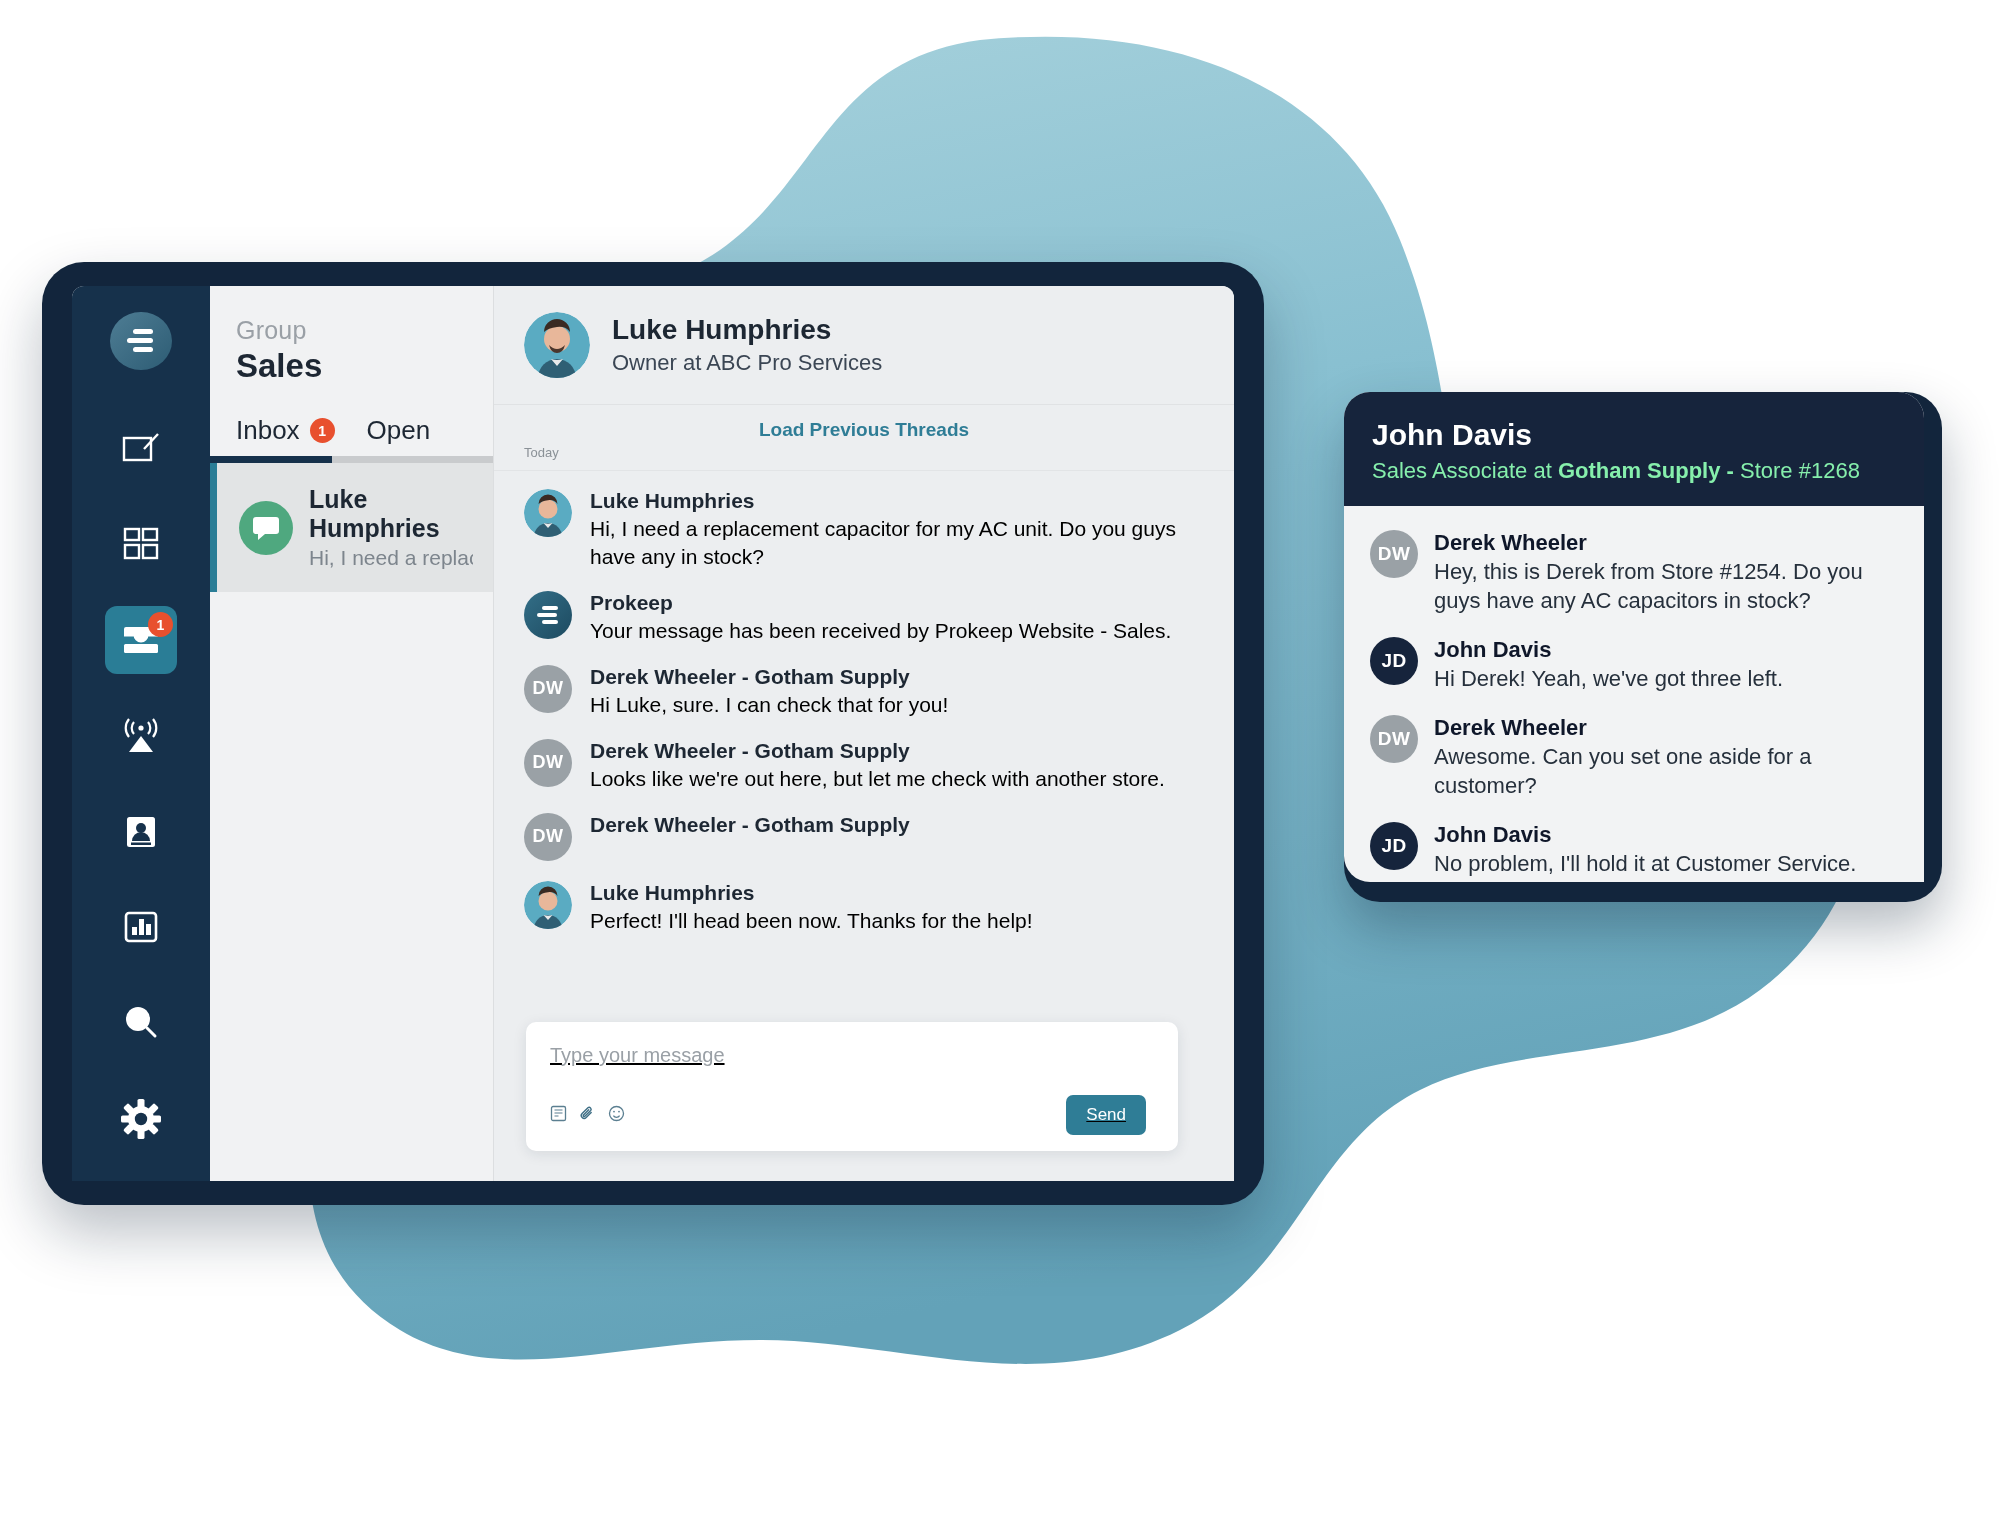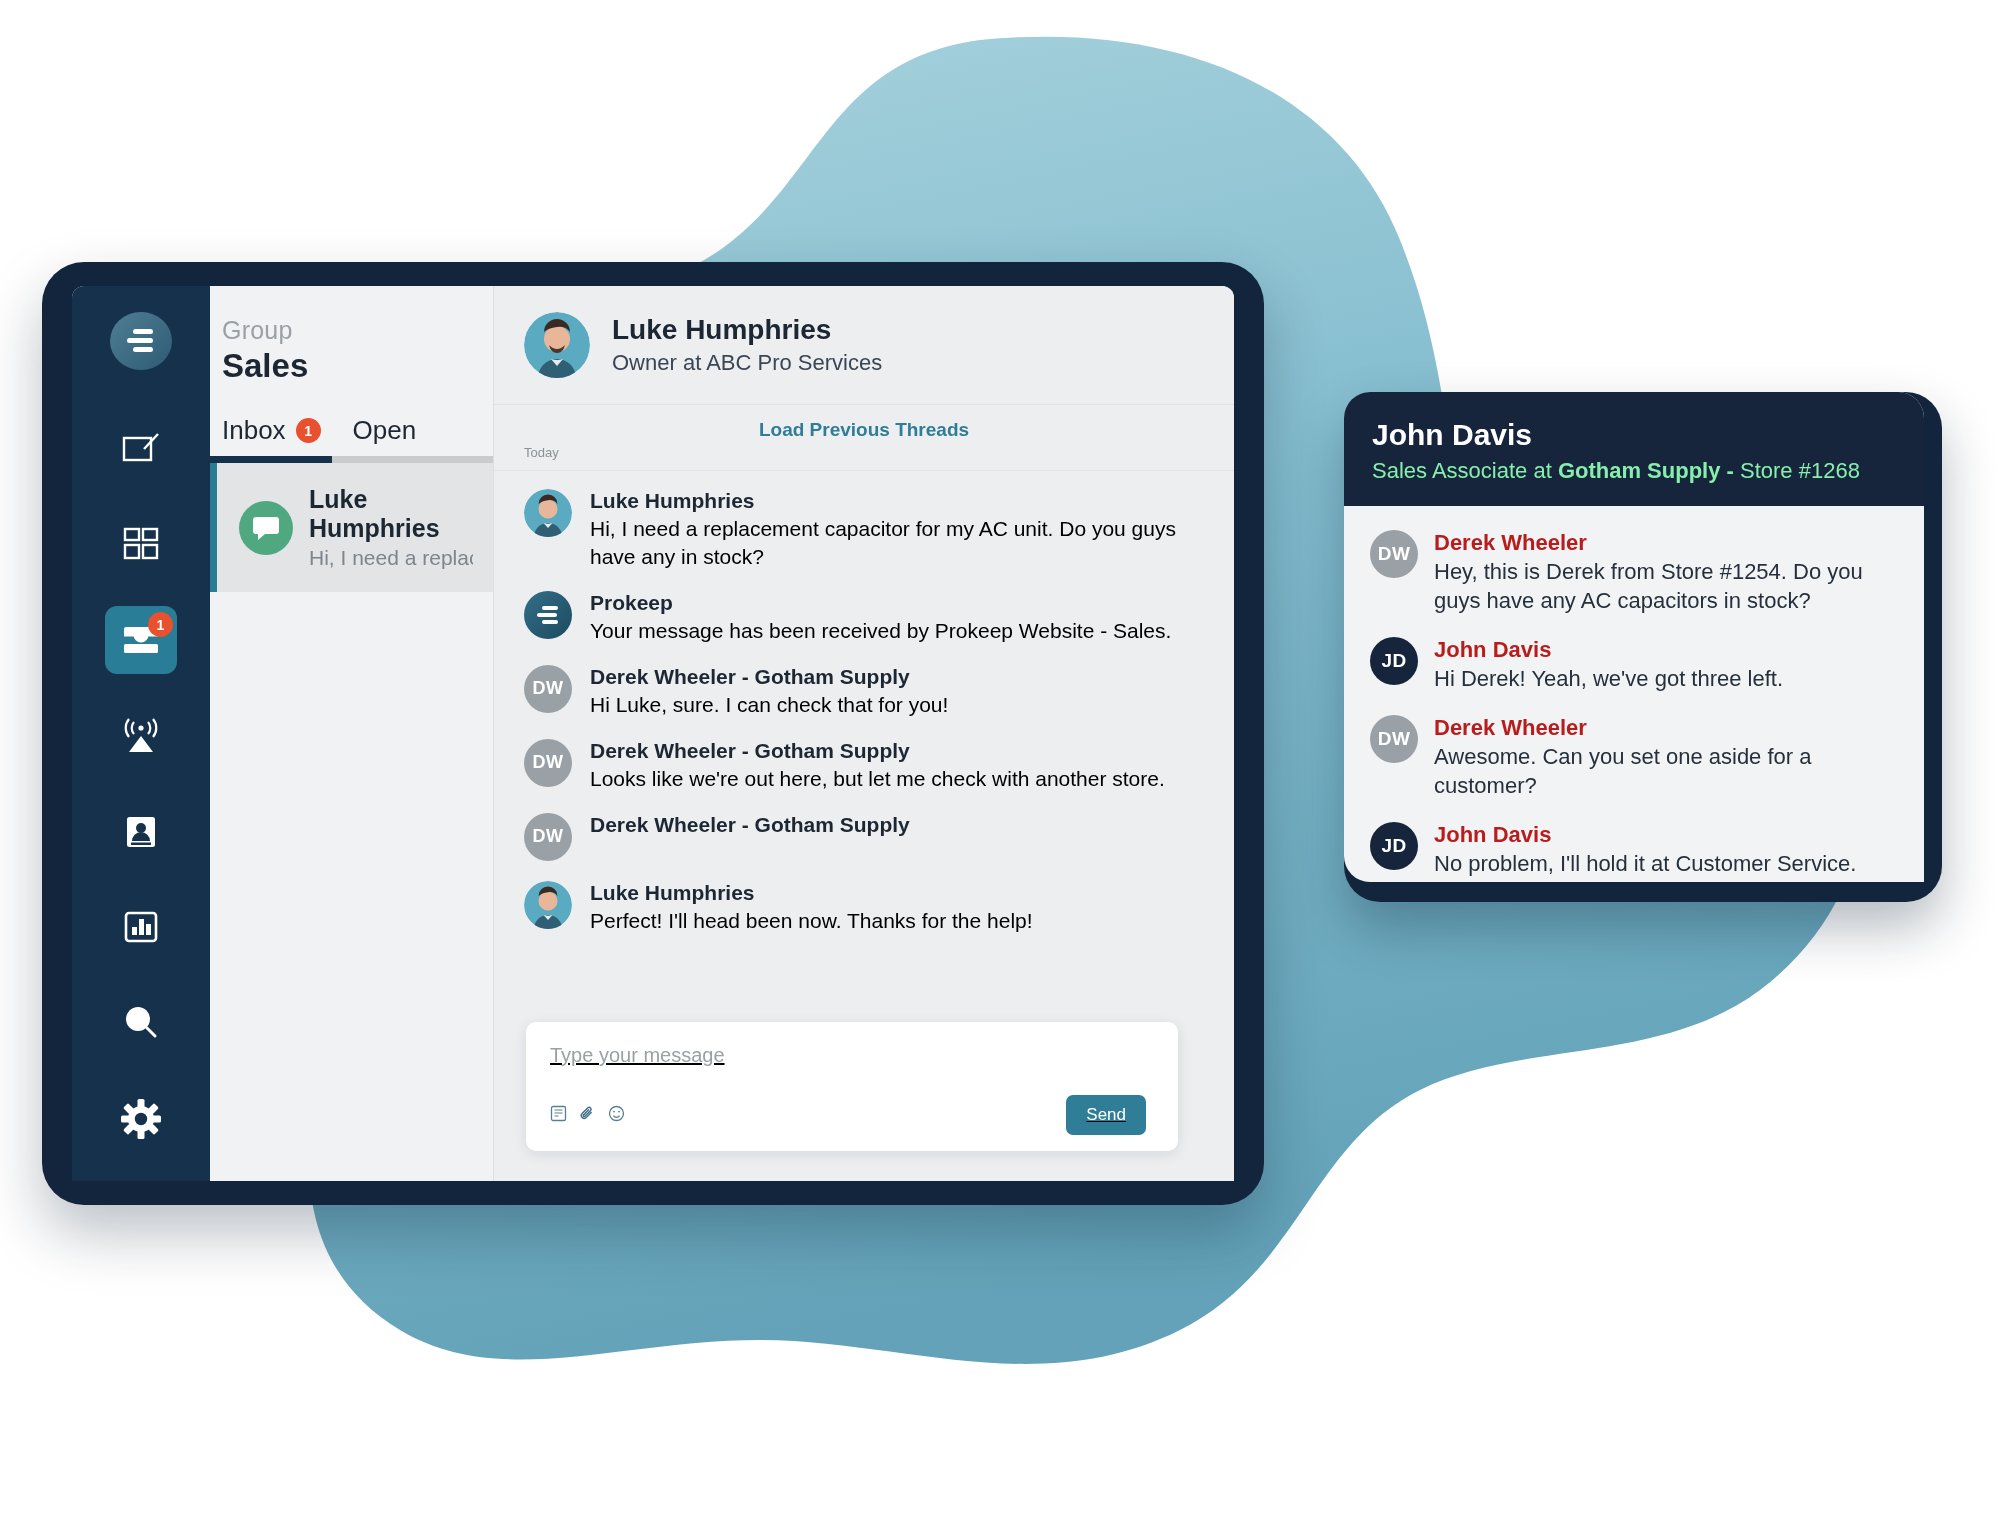--- a/index.html
+++ b/index.html
@@ -61,21 +61,21 @@
     line-height: 1;
   }
 
   
   .list-col {
     width: 284px; flex: 0 0 284px;
     background: #f1f2f3;
     display: flex; flex-direction: column;
     border-right: 1px solid #dcdee0;
   }
-  .list-head { padding: 30px 26px 0 12px; }
+  .list-head { padding: 30px 26px 0 26px; }
   .group-kicker { font-size: 25px; color: #9aa0a6; letter-spacing: .2px; }
   .group-name { font-size: 33px; font-weight: bold; color: #1d2733; margin-top: 2px; }
   .tabs { display: flex; align-items: center; gap: 32px; margin-top: 30px; text-align: center; }
   .tab { font-size: 26px; color: #1d2733; display: flex; align-items: center; gap: 10px; padding-bottom: 10px; }
   .tab-badge {
     min-width: 25px; height: 25px; padding: 0 5px; border-radius: 13px;
     background: #e8502e; color: #fff; font-size: 14px; font-weight: bold;
     display: flex; align-items: center; justify-content: center; line-height: 1;
   }
   .tab-underline { display: flex; height: 7px; }
@@ -155,21 +155,21 @@
   .ph-name { font-size: 30px; font-weight: bold; color: #fff; }
   .ph-sub { font-size: 22px; color: #86efac; margin-top: 6px; }
   .ph-sub b { font-weight: bold; }
   .phone-msgs { padding: 24px 26px 0 26px; display: flex; flex-direction: column; gap: 22px; flex: 1; }
   .pmsg { display: flex; gap: 16px; align-items: flex-start; }
   .pmsg-av {
     width: 48px; height: 48px; flex: 0 0 48px; border-radius: 50%;
     color: #fff; font-size: 19px; font-weight: bold;
     display: flex; align-items: center; justify-content: center; letter-spacing: .4px;
   }
-  .pmsg-name { font-size: 22px; font-weight: bold; color: #b91c1c; }
+  .pmsg-name { font-size: 22px; font-weight: bold; color: #0f172a; }
   .pmsg-text { font-size: 22px; color: #26303c; line-height: 1.32; margin-top: 1px; max-width: 440px; }
   .phone-input { display: flex; align-items: center; gap: 16px; padding: 14px 26px 24px 26px; }
 </style>
 </head>
 <body>
 
 <div id="stage">
 
   <div class="blob-wrap">
     <svg viewBox="0 0 2000 1519" xmlns="http://www.w3.org/2000/svg">

